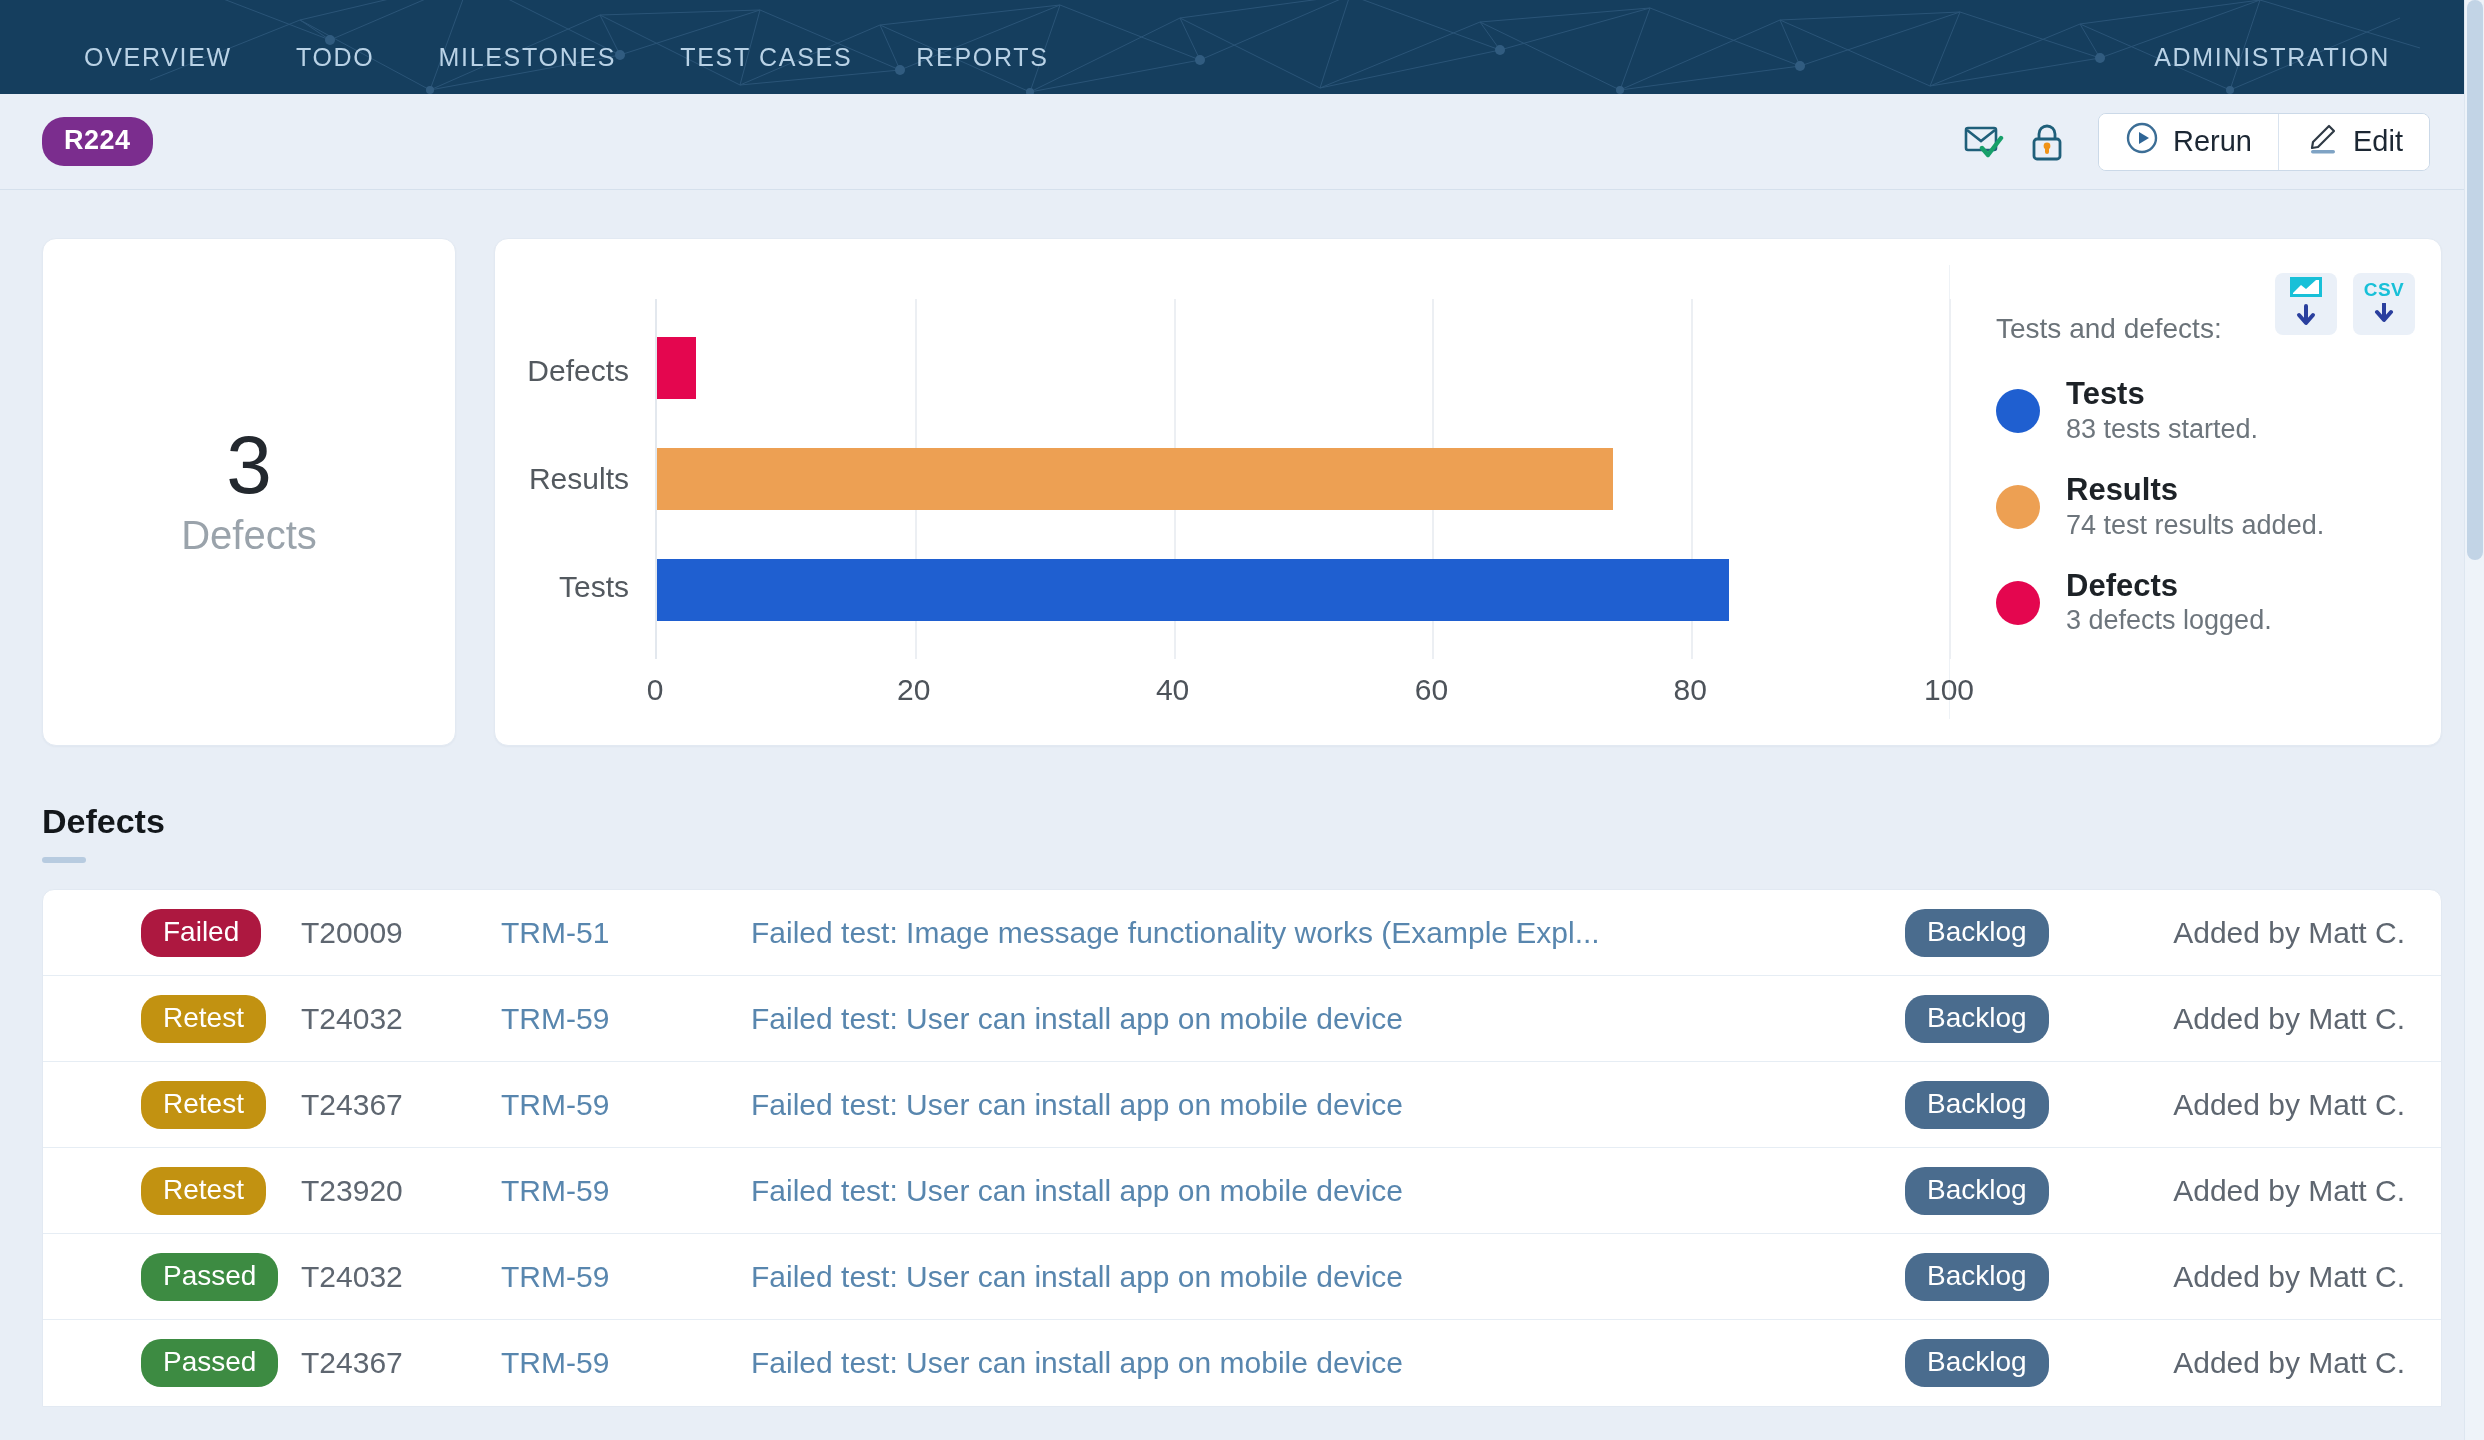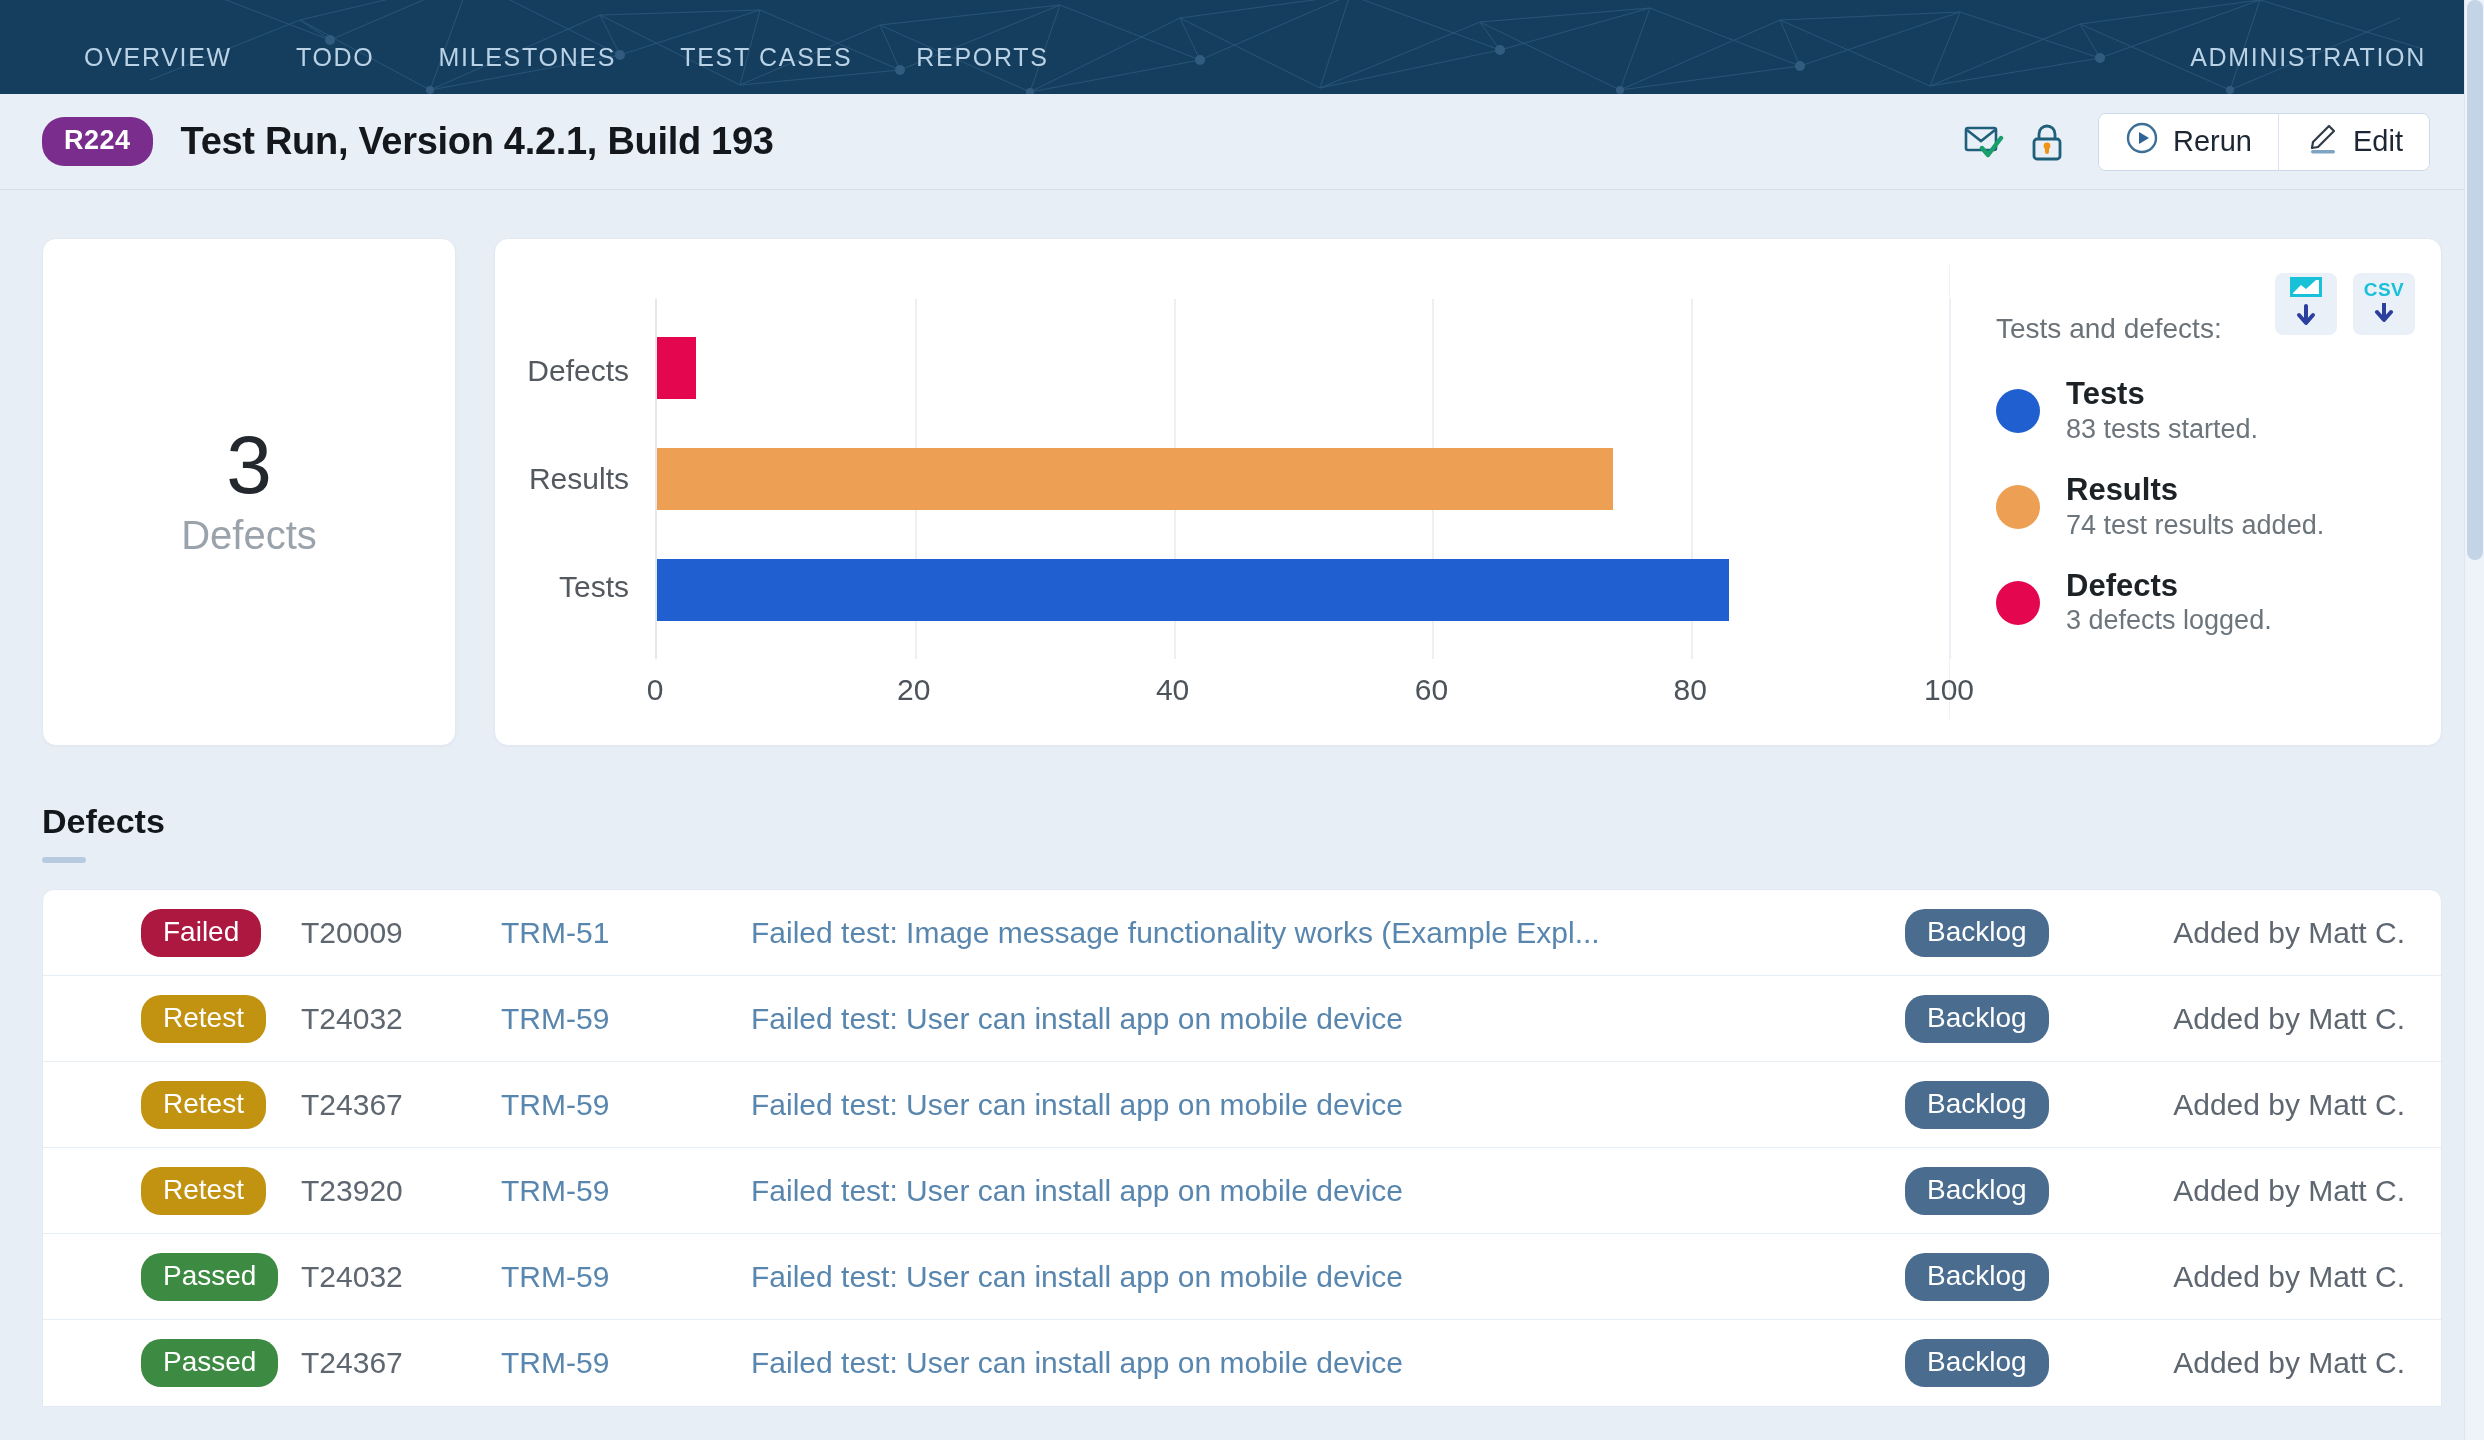--- a/index.html
+++ b/index.html
@@ -20,21 +20,21 @@
     overflow: hidden;
   }
   .topnav-bg { position: absolute; inset: 0; opacity: .5; }
   .nav-left {
     position: relative;
     display: flex; align-items: center;
     padding-left: 52px; gap: 0;
   }
   .nav-right {
     position: relative;
-    margin-left: auto; padding-right: 26px;
+    margin-left: auto; padding-right: 62px;
     display: flex; align-items: flex-end;
   }
   .nav-tab {
     position: relative;
     color: #b9d2e6;
     font-size: 25px;
     letter-spacing: 1.7px;
     padding: 0 32px 22px 32px;
     white-space: nowrap;
     cursor: pointer;
@@ -267,21 +267,20 @@
     <div class="nav-tab">TEST CASES</div>
     <div class="nav-tab">REPORTS</div>
   </div>
   <div class="nav-right">
     <div class="nav-tab">ADMINISTRATION</div>
   </div>
 </div>
 
 <div class="pagehead">
   <div class="run-badge">R224</div>
-  <div class="run-title">Test Run, Version 4.2.1, Build 193</div>
 
   <div class="head-actions">
     <span class="icon-btn">
       <svg width="40" height="36" viewBox="0 0 40 36">
         <rect x="2" y="4" width="30" height="22" rx="2" fill="none" stroke="#1f5f7a" stroke-width="2.6"></rect>
         <path d="M3 6 L17 17 L31 6" fill="none" stroke="#1f5f7a" stroke-width="2.6"></path>
         <path d="M18 24 L24 31 L37 14" fill="none" stroke="#17a06a" stroke-width="4.4" stroke-linecap="round" stroke-linejoin="round"></path>
       </svg>
     </span>
     <span class="icon-btn">

